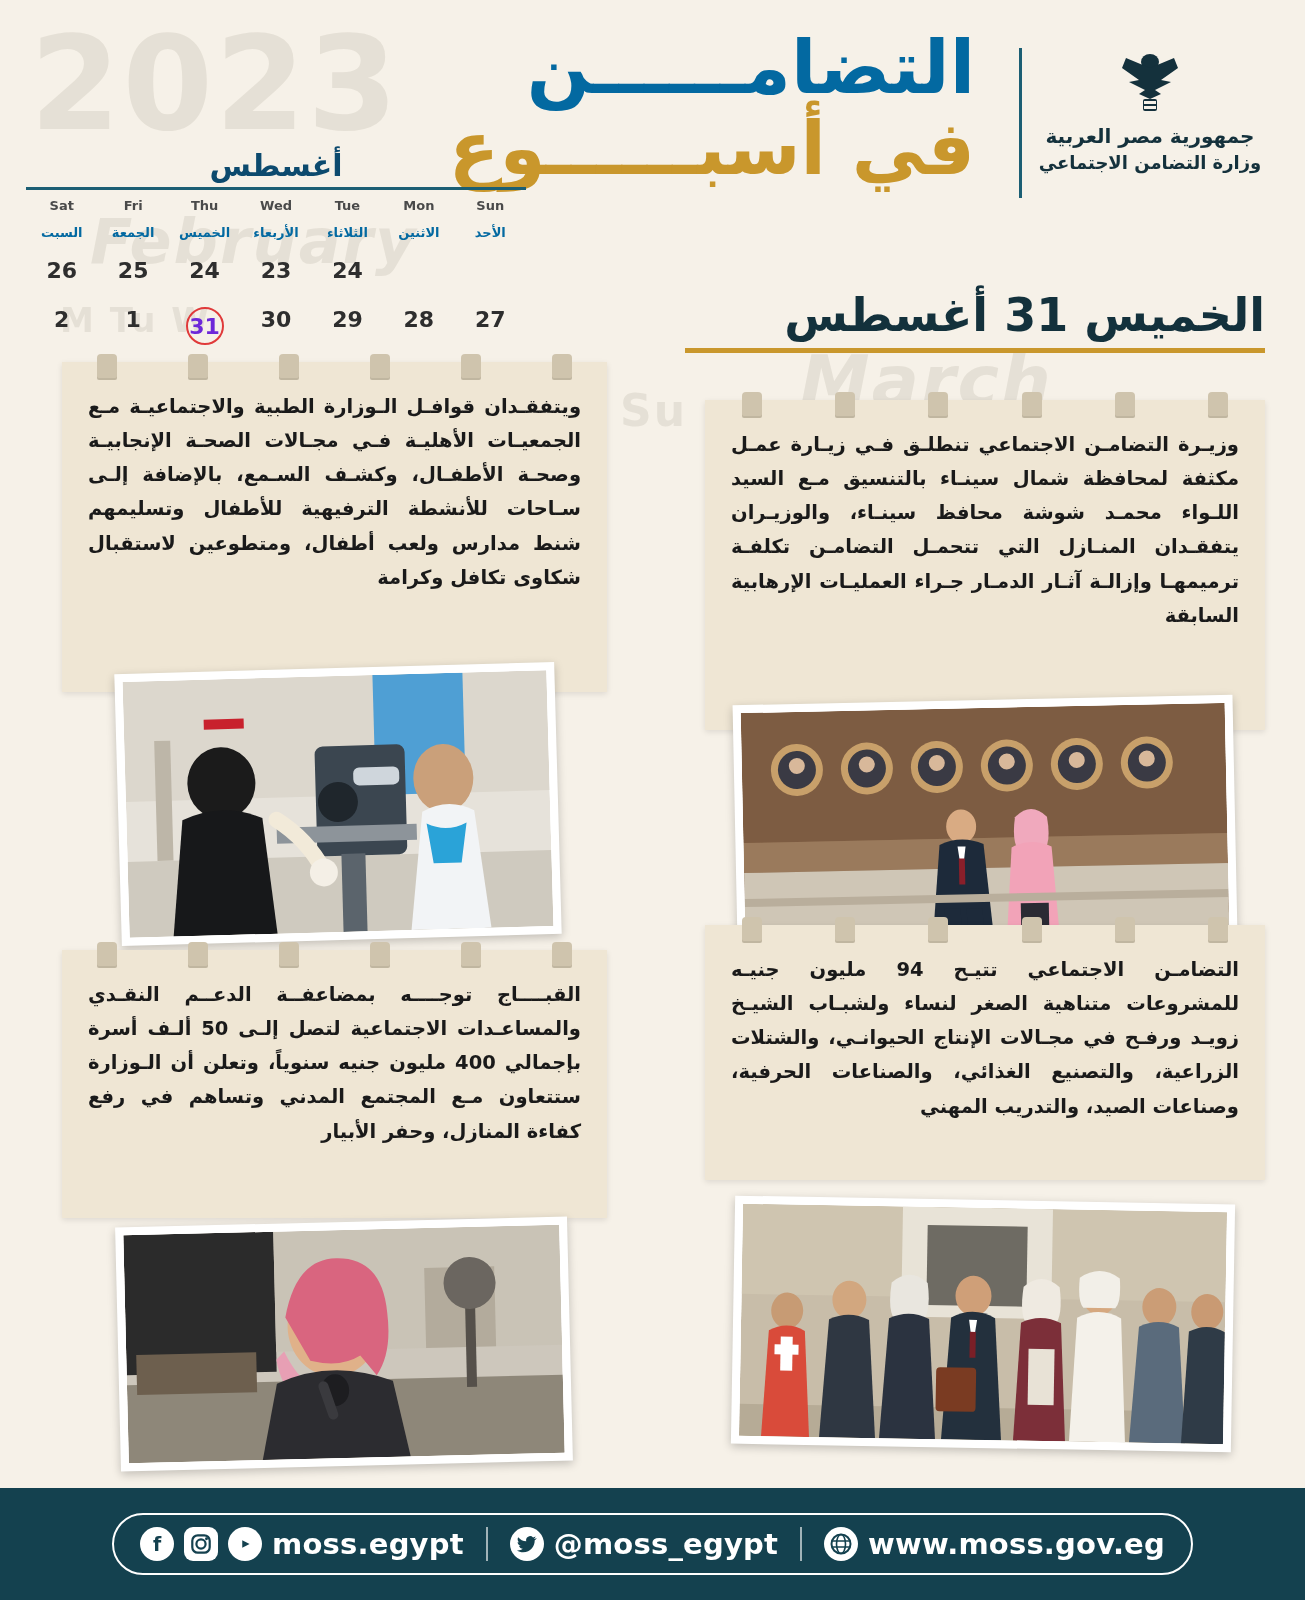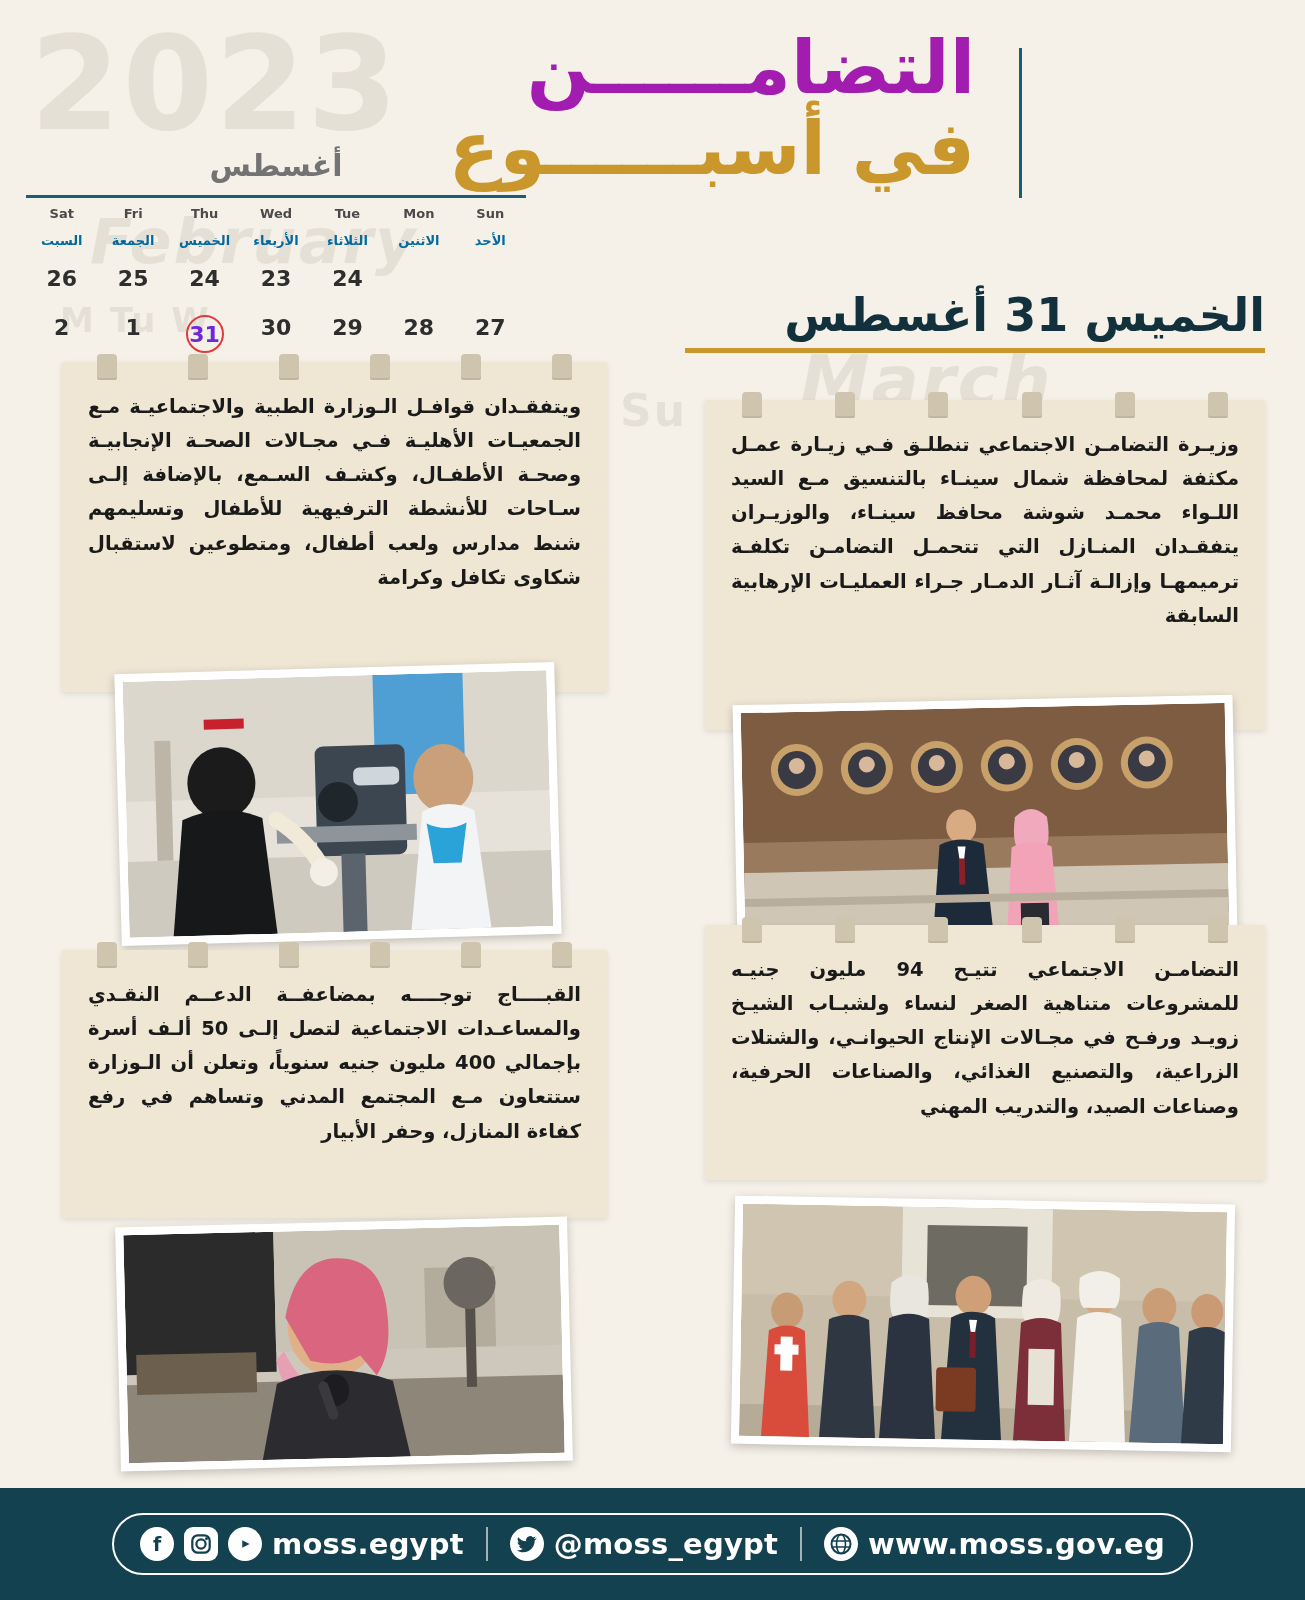--- a/index.html
+++ b/index.html
@@ -35,21 +35,21 @@
   .wm-n6   { top: 575px; left: 430px; font-size: 46px; font-weight: 700; }
 
   
   .header-title {
     position: absolute;
     top: 30px; right: 330px;
     text-align: right;
     direction: rtl;
   }
   .header-title .line1 {
-    font-size: 74px; font-weight: 800; color: #a21caf; line-height: 1.0;
+    font-size: 74px; font-weight: 800; color: #0369a1; line-height: 1.0;
     letter-spacing: -1px;
   }
   .header-title .line2 {
     font-size: 74px; font-weight: 800; color: #c9972c; line-height: 1.05;
     margin-top: 6px;
     text-align: center;
   }
   .header-divider {
     position: absolute;
     top: 48px; right: 283px;
@@ -74,23 +74,23 @@
 
   
   .calendar {
     position: absolute;
     top: 148px; left: 26px;
     width: 500px;
     direction: rtl;
   }
   .cal-month {
     text-align: center;
-    font-size: 30px; font-weight: 800; color: #737373;
+    font-size: 30px; font-weight: 800; color: #0c4a6e;
     letter-spacing: 6px;
-    margin-bottom: 12px;
+    margin-bottom: 4px;
   }
   .cal-rule { height: 3px; background: #1b5e73; width: 100%; margin-bottom: 6px; }
   .cal-grid { display: grid; grid-template-columns: repeat(7, 1fr); }
   .cal-head { text-align: center; padding: 2px 0 6px 0; }
   .cal-head .en { display: block; font-size: 13px; color: #4a4a4a; font-weight: 600; }
   .cal-head .ar { display: block; font-size: 13px; color: #0369a1; font-weight: 700; margin-top: 12px; }
   .cal-cell {
     text-align: center;
     font-size: 22px; font-weight: 700; color: #2e2e2e;
     padding: 12px 0;
@@ -201,20 +201,33 @@
   <div class="wm wm-n5">5</div>
   <div class="wm wm-n12">12</div>
   <div class="wm wm-n6">6</div>
 
   <div class="header-title">
     <div class="line1">التضامــــــن</div>
     <div class="line2">في أسبــــــوع</div>
   </div>
   <div class="header-divider"></div>
 
+  <div class="logo-box">
+    <div class="eagle">
+      <svg width="62" height="74" viewBox="0 0 62 74">
+        <ellipse cx="31" cy="20" rx="9" ry="8" fill="#14313c"></ellipse>
+        <path d="M31 26 L7 16 L3 26 L20 38 L10 40 L26 48 L20 52 L31 57 L42 52 L36 48 L52 40 L42 38 L59 26 L55 16 Z" fill="#14313c"></path>
+        <rect x="24" y="57" width="14" height="12" rx="2" fill="#14313c"></rect>
+        <rect x="25" y="59" width="12" height="3" fill="#f6f1e8"></rect>
+        <rect x="25" y="64" width="12" height="3" fill="#f6f1e8"></rect>
+      </svg>
+    </div>
+    <div class="logo-l1">جمهورية مصر العربية</div>
+    <div class="logo-l2">وزارة التضامن الاجتماعي</div>
+  </div>
 
   <div class="calendar">
     <div class="cal-month">أغسطس</div>
     <div class="cal-rule"></div>
     <div class="cal-grid">
       <div class="cal-head">
         <span class="en">Sun</span>
         <span class="ar">الأحد</span>
       </div>
       <div class="cal-head">

